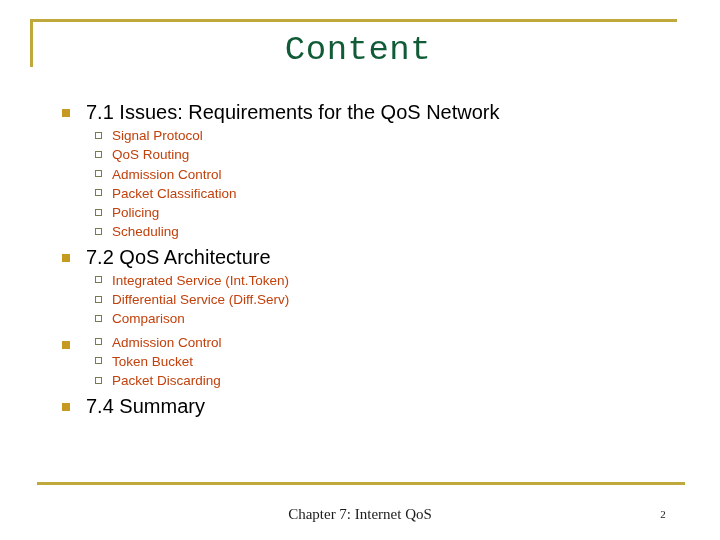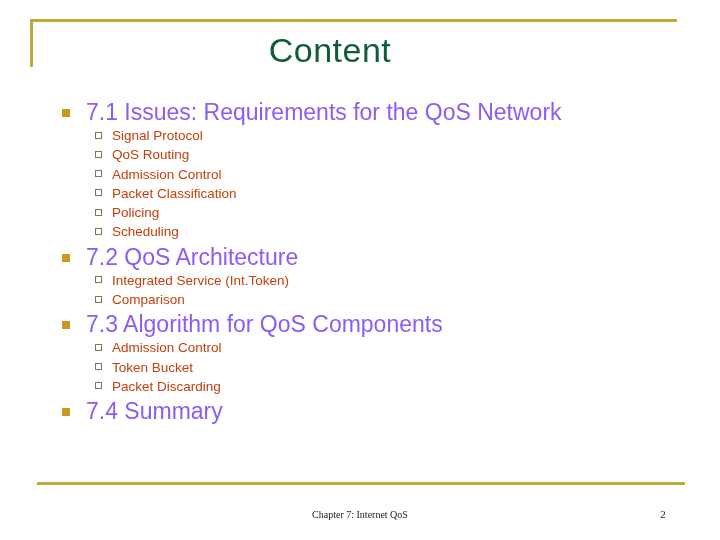--- a/index.html
+++ b/index.html
@@ -45,42 +45,43 @@
     background: #bfa93c;
   }
 
   
   .slide-title {
     position: absolute;
     left: 0;
     top: 28px;
     width: 660px;
     text-align: center;
-    font-family: Liberation Sans, sans-serif;
+    font-family: Liberation Mono, monospace;
     font-size: 34px;
     line-height: 44px;
     color: #115c37;
     letter-spacing: 0.5px;
     white-space: nowrap;
+    padding-left: 28px;
   }
 
   
   .body {
     position: absolute;
     left: 56px;
     top: 100px;
     width: 620px;
   }
 
   .lvl1 {
     position: relative;
     padding-left: 30px;
-    font-size: 23px;
+    font-size: 20px;
     line-height: 25px;
-    color: #8b5cf6;
+    color: #000000;
     white-space: nowrap;
     margin-bottom: 1px;
   }
   .lvl1 .bullet1 {
     position: absolute;
     left: 6px;
     top: 9px;
     width: 8px;
     height: 8px;
     background: #c49a20;
@@ -111,21 +112,21 @@
   .gap-after-sub { height: 3px; }
 
   
   .footer-center {
     position: absolute;
     left: 0;
     top: 508px;
     width: 720px;
     text-align: center;
     font-family: "Liberation Serif", serif;
-    font-size: 10px;
+    font-size: 15px;
     line-height: 13px;
     color: #1c1c1c;
   }
   .footer-page {
     position: absolute;
     left: 640px;
     top: 508px;
     width: 46px;
     text-align: center;
     font-family: "Liberation Serif", serif;
@@ -182,28 +183,31 @@
       <span class="bullet1"></span>
       <span>7.2 QoS Architecture</span>
     </div>
     <div class="sublist">
       <div class="lvl2">
         <span class="bullet2"></span>
         <span>Integrated Service (Int.Token)</span>
       </div>
       <div class="lvl2">
         <span class="bullet2"></span>
+        <span>Differential Service (Diff.Serv)</span>
+      </div>
+      <div class="lvl2">
+        <span class="bullet2"></span>
         <span>Comparison</span>
       </div>
     </div>
     <div class="gap-after-sub"></div>
 
     <div class="lvl1">
       <span class="bullet1"></span>
-      <span>7.3 Algorithm for QoS Components</span>
     </div>
     <div class="sublist">
       <div class="lvl2">
         <span class="bullet2"></span>
         <span>Admission Control</span>
       </div>
       <div class="lvl2">
         <span class="bullet2"></span>
       </div>
       <div class="lvl2">

